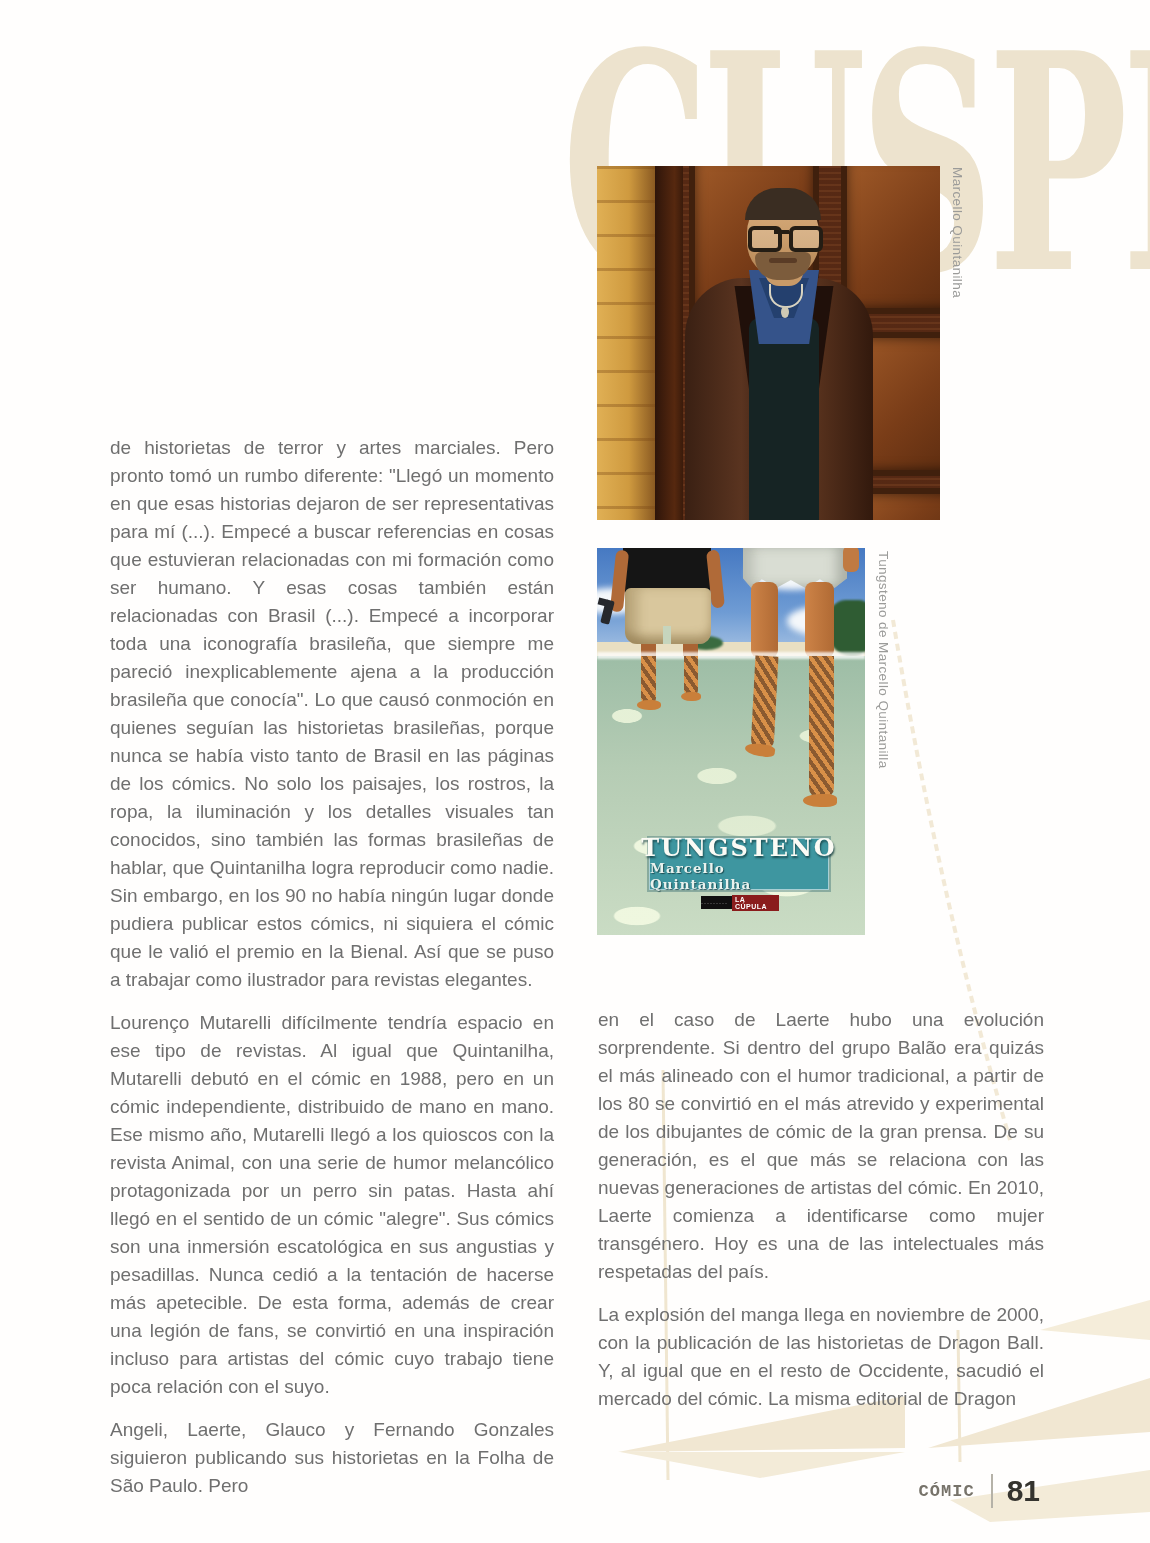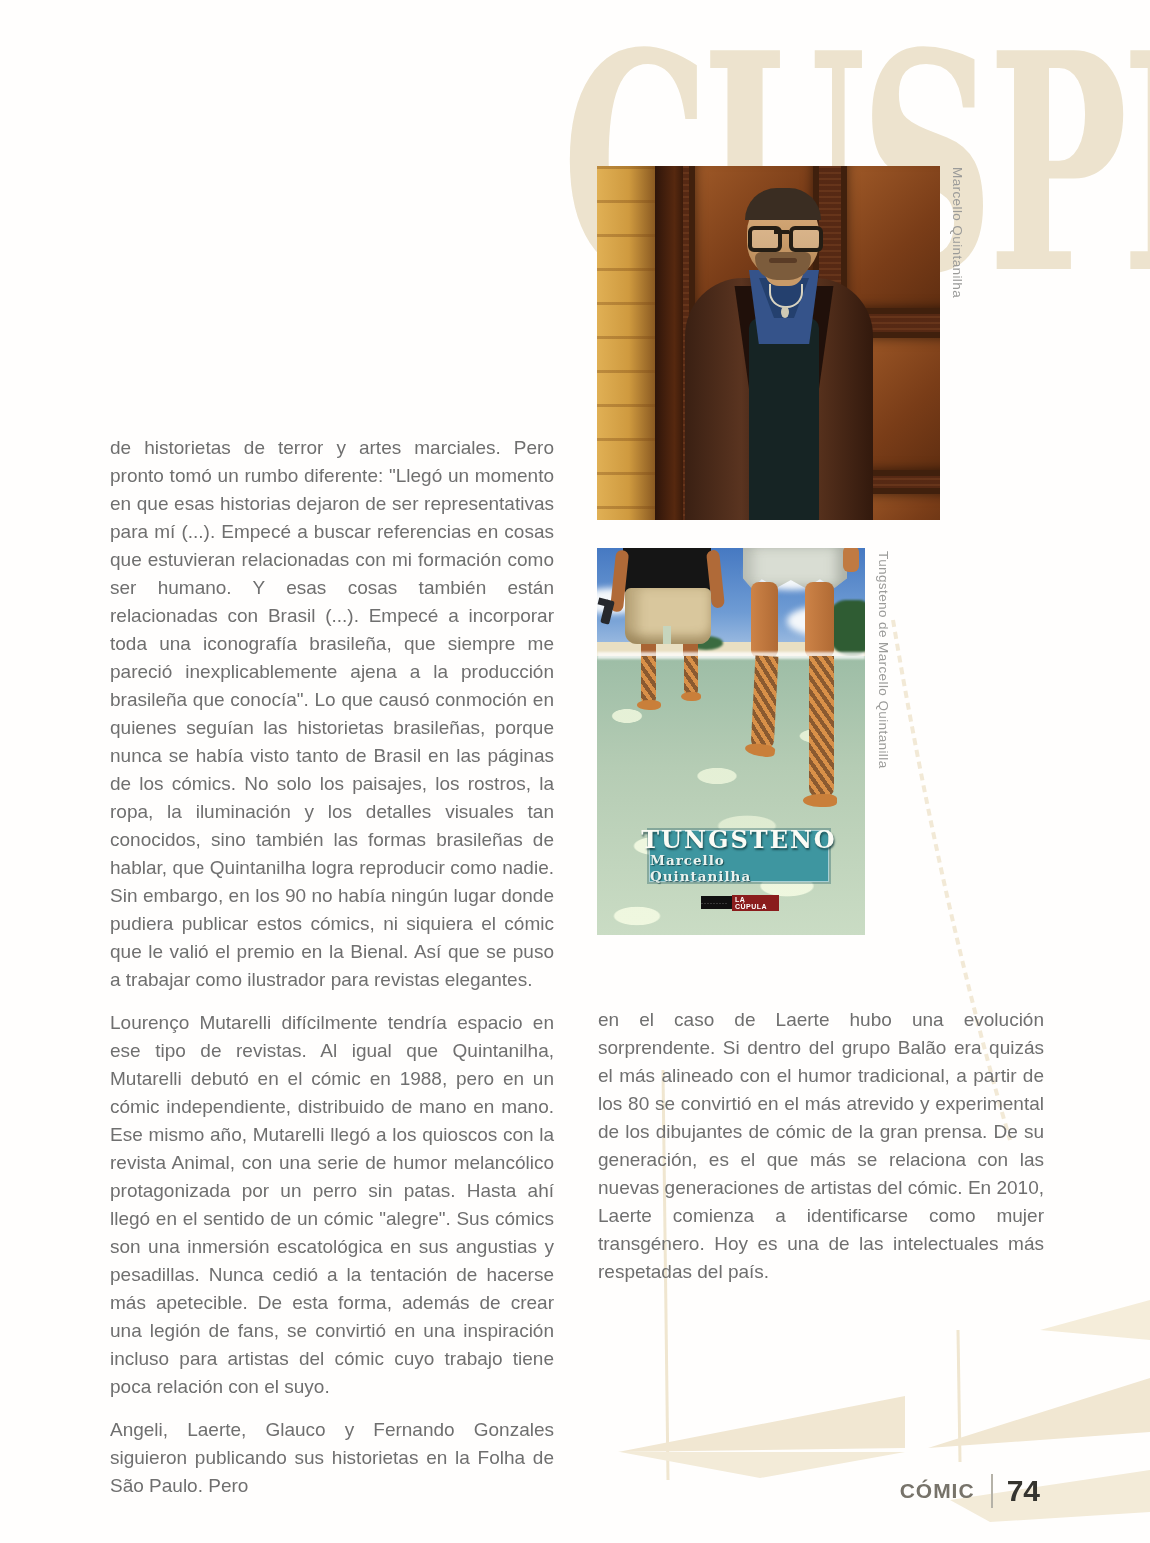--- a/index.html
+++ b/index.html
@@ -108,21 +108,21 @@
     clip-path:polygon(0 0,100% 0,100% 78%,88% 100%,74% 80%,60% 100%,46% 82%,32% 100%,18% 80%,8% 100%,0 78%);
     box-shadow:inset -10px 0 12px rgba(130,135,125,.5), inset 10px 0 12px rgba(130,135,125,.35);}
   .w-hand{position:absolute;left:246px;top:-2px;width:16px;height:26px;background:#c07a42;border-radius:6px;}
   .w-thighL{position:absolute;left:154px;top:34px;width:27px;height:76px;background:linear-gradient(90deg,#cd8347,#b06a34);border-radius:8px;}
   .w-thighR{position:absolute;left:208px;top:34px;width:29px;height:76px;background:linear-gradient(90deg,#cd8347,#b06a34);border-radius:8px;}
   .w-legL{position:absolute;left:156px;top:108px;width:23px;height:94px;border-radius:0 0 10px 10px;transform:rotate(3deg);}
   .w-legR{position:absolute;left:212px;top:108px;width:25px;height:142px;border-radius:0 0 10px 10px;}
   .w-footL{position:absolute;left:148px;top:196px;width:30px;height:12px;background:#c97f3a;border-radius:60% 40% 40% 60%;transform:rotate(8deg);}
   .w-footR{position:absolute;left:206px;top:246px;width:34px;height:13px;background:#c97f3a;border-radius:60% 40% 40% 60%;}
   
-  .titleplate{position:absolute;left:52px;top:282px;width:178px;height:50px;background:#3e96a0;
+  .titleplate{position:absolute;left:52px;top:290px;width:178px;height:50px;background:#3e96a0;
     border:1px solid rgba(255,255,255,.55);box-shadow:0 0 0 2px rgba(30,90,96,.35);
     display:flex;flex-direction:column;align-items:center;justify-content:center;}
   .titletxt{font-family:"DejaVu Serif",serif;font-weight:bold;font-size:24px;line-height:24px;color:#fbfbf5;
     letter-spacing:2px;text-shadow:1px 2px 2px rgba(20,60,64,.8);}
   .authortxt{font-family:"DejaVu Serif",serif;font-weight:bold;font-size:13.5px;line-height:16px;color:#e9f2ee;
     letter-spacing:1px;text-shadow:1px 1px 1px rgba(20,60,64,.8);}
   .badge{position:absolute;left:104px;top:348px;width:78px;height:13px;background:#101010;
     display:flex;align-items:center;justify-content:center;gap:4px;}
   .badge-dots{color:#e9e9e9;font-size:6px;letter-spacing:1px;line-height:6px;}
   .badge-name{color:#ffffff;font-size:7px;font-weight:bold;letter-spacing:.5px;background:#8a1c1c;padding:1px 3px;line-height:7px;}
@@ -130,21 +130,21 @@
   
   .col{position:absolute;z-index:3;color:#6f6f6f;font-size:19px;line-height:28px;text-align:justify;}
   .col p{margin:0 0 15px 0;}
   .col-left{left:110px;top:406px;width:444px;margin-top:28px;}
   .col-right{left:598px;top:1006px;width:446px;}
   .em{}
 
   
   .footer{position:absolute;left:840px;top:1468px;width:200px;height:46px;z-index:3;
     display:flex;align-items:center;justify-content:flex-end;}
-  .footer-section{color:#77736a;font-size:21px;letter-spacing:1px;font-weight:bold;}
+  .footer-section{color:#77736a;font-size:17px;letter-spacing:1px;font-weight:bold;font-family:Liberation Mono, monospace;}
   .footer-bar{width:2px;height:34px;background:#b5b2a8;margin:0 14px 0 16px;}
   .footer-page{color:#35342f;font-size:30px;font-weight:bold;}
 </style>
 </head>
 <body>
 
 <div class="page">
 
   <svg class="decor" viewBox="0 0 1150 1543" xmlns="http://www.w3.org/2000/svg">
     <path d="M893 620 Q 940 900 1010 1140" stroke="#f2e9d6" stroke-width="4" fill="none" stroke-dasharray="7 5"></path>
@@ -230,21 +230,22 @@
   <div class="cover-caption">Tungsteno de Marcello Quintanilla</div>
 
   <div class="col col-left">
     <p>de historietas de terror y artes marciales. Pero pronto tomó un rumbo diferente: "Llegó un momento en que esas historias dejaron de ser representativas para mí (...). Empecé a buscar referencias en cosas que estuvieran relacionadas con mi formación como ser humano. Y esas cosas también están relacionadas con Brasil (...). Empecé a incorporar toda una iconografía brasileña, que siempre me pareció inexplicablemente ajena a la producción brasileña que conocía". Lo que causó conmoción en quienes seguían las historietas brasileñas, porque nunca se había visto tanto de Brasil en las páginas de los cómics. No solo los paisajes, los rostros, la ropa, la iluminación y los detalles visuales tan conocidos, sino también las formas brasileñas de hablar, que Quintanilha logra reproducir como nadie. Sin embargo, en los 90 no había ningún lugar donde pudiera publicar estos cómics, ni siquiera el cómic que le valió el premio en la Bienal. Así que se puso a trabajar como ilustrador para revistas elegantes.</p>
     <p><span>Lourenço Mutarelli difícilmente tendría espacio en ese tipo de revistas. Al igual que Quintanilha, Mutarelli debutó en el cómic en 1988, pero en un cómic independiente, distribuido de mano en mano. Ese mismo año, Mutarelli llegó a los quioscos con la revista </span><span class="em">Animal</span><span>, con una serie de humor melancólico protagonizada por un perro sin patas. Hasta ahí llegó en el sentido de un cómic "alegre". Sus cómics son una inmersión escatológica en sus angustias y pesadillas. Nunca cedió a la tentación de hacerse más apetecible. De esta forma, además de crear una legión de fans, se convirtió en una inspiración incluso para artistas del cómic cuyo trabajo tiene poca relación con el suyo.</span></p>
     <p>Angeli, Laerte, Glauco y Fernando Gonzales siguieron publicando sus historietas en la Folha de São Paulo. Pero</p>
   </div>
 
   <div class="col col-right">
     <p><span>en el caso de Laerte hubo una evolución sorprendente. Si dentro del grupo </span><span class="em">Balão</span><span> era quizás el más alineado con el humor tradicional, a partir de los 80 se convirtió en el más atrevido y experimental de los dibujantes de cómic de la gran prensa. De su generación, es el que más se relaciona con las nuevas generaciones de artistas del cómic. En 2010, Laerte comienza a identificarse como mujer transgénero. Hoy es una de las intelectuales más respetadas del país.</span></p>
+    <p>La explosión del manga llega en noviembre de 2000, con la publicación de las historietas de Dragon Ball. Y, al igual que en el resto de Occidente, sacudió el mercado del cómic. La misma editorial de Dragon</p>
   </div>
 
   <div class="footer">
     <span class="footer-section">CÓMIC</span>
     <span class="footer-bar"></span>
-    <span class="footer-page">74</span>
+    <span class="footer-page">81</span>
   </div>
 
 </div>
 
 </body></html>

